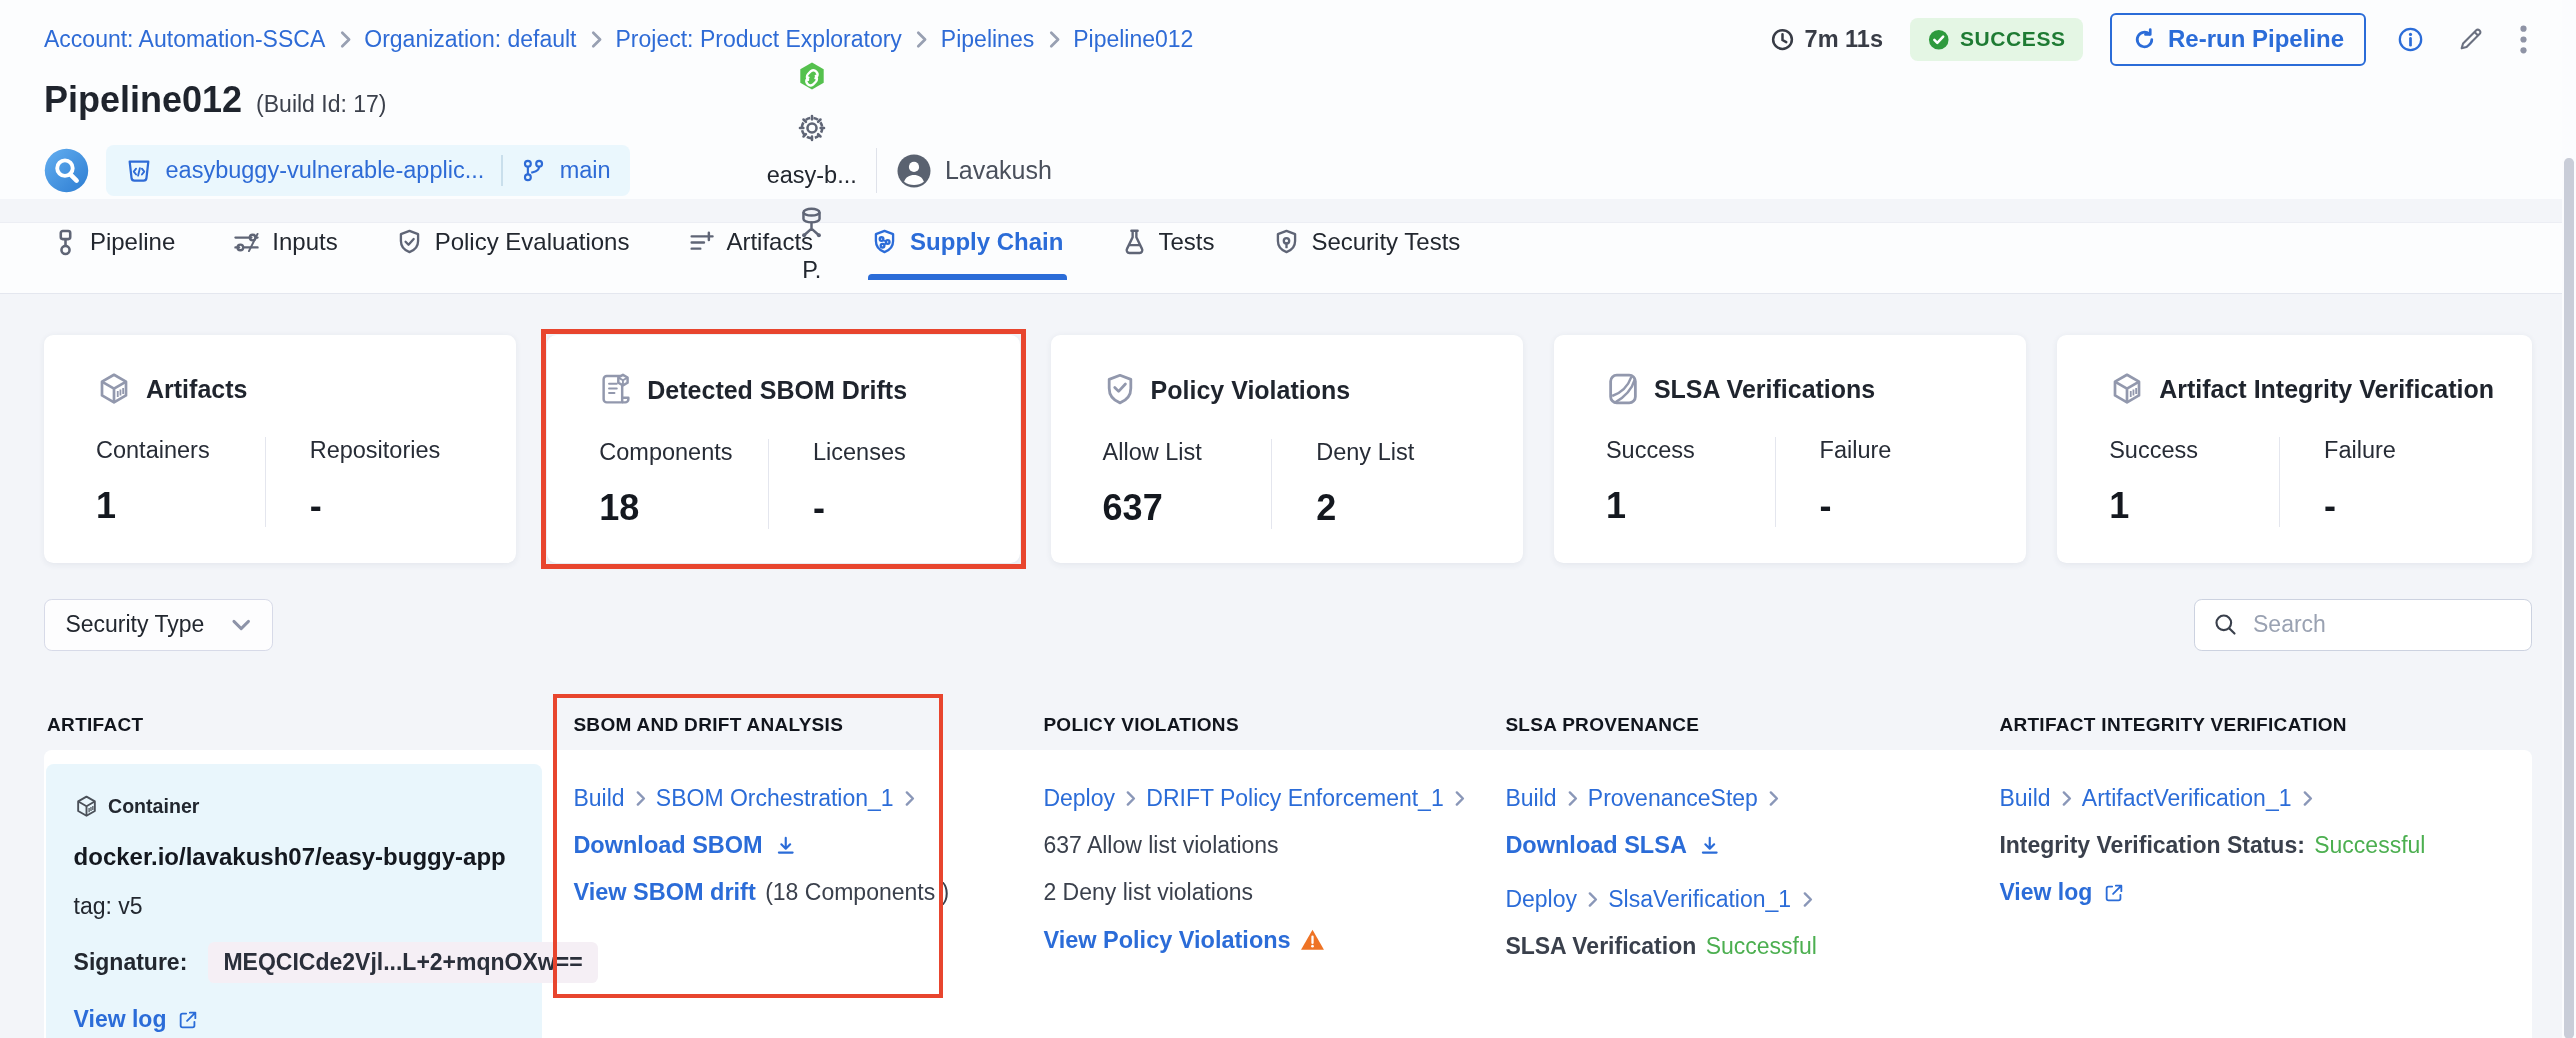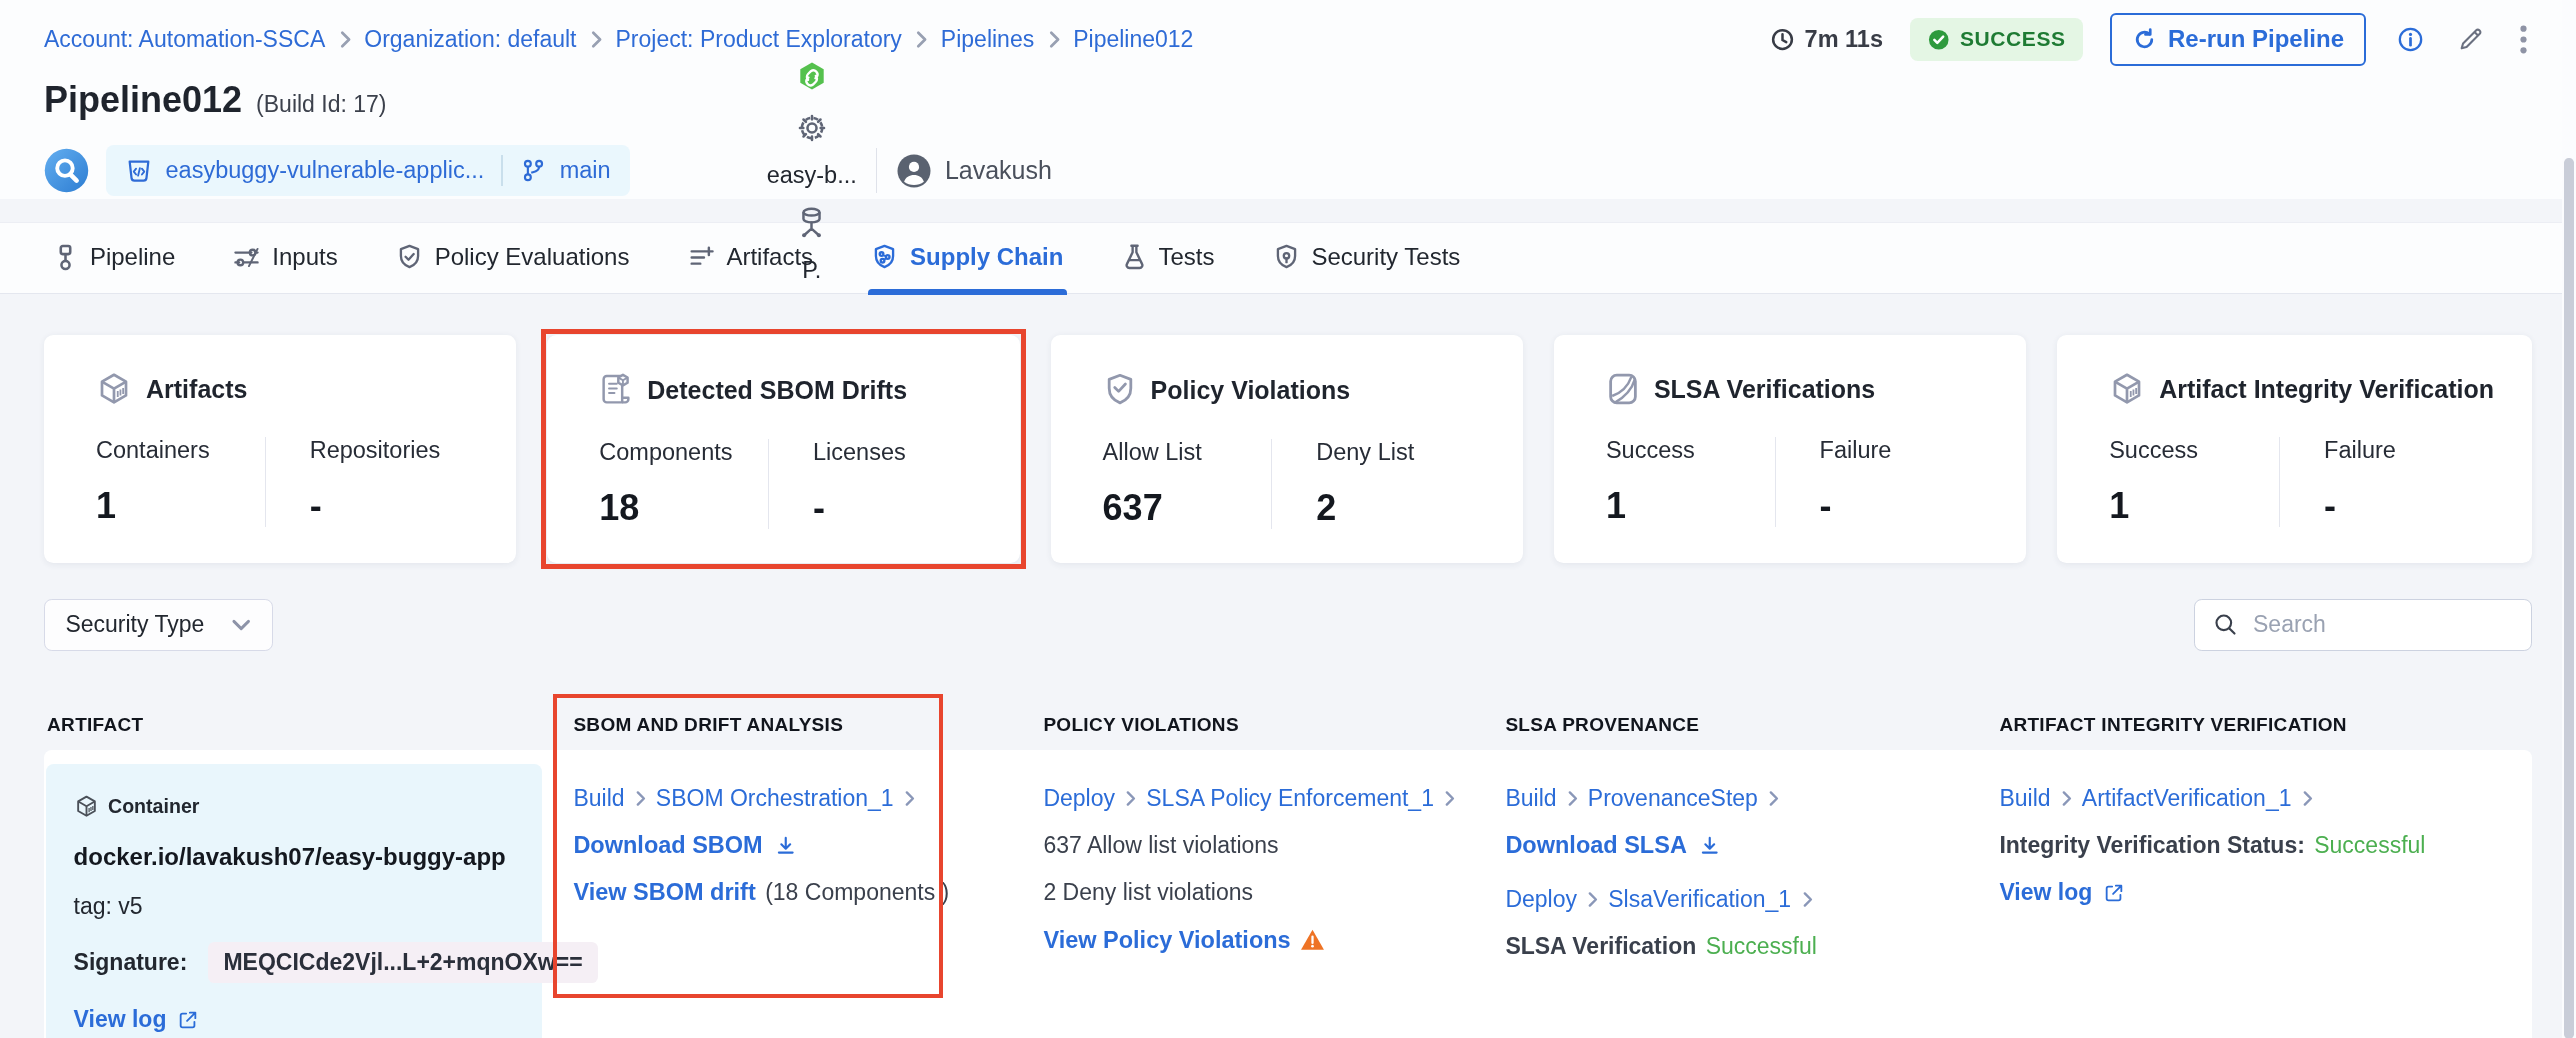--- a/index.html
+++ b/index.html
@@ -38,21 +38,21 @@
   .repo-pill { display:flex; align-items:center; gap:12.5px; background:#eaf7fd; border-radius:7.8px; padding:10.2px 19px; }
   .repo-pill .txt { color:#2e6bd6; font-size:23.5px; font-weight:500; }
   .pill-div { width:1.6px; height:31px; background:#c9dfec; margin:0 4.7px; }
   .trigger-group { display:flex; align-items:center; gap:17px; margin-left:137px;flex-direction:column; }
   .meta-dark { font-size:23.5px; color:#22272f; }
   .v-div { width:1.6px; height:45px; background:#dfe2ea; margin:0 19px; }
   .user-group { display:flex; align-items:center; gap:12.5px; }
   .user-name { font-size:25px; color:#4a505c; }
 
   
-  .tabbar { display:flex; align-items:flex-end; gap:52px; padding:0 44px 0 50px; margin-top:23.5px;
+  .tabbar { display:flex; align-items:flex-end; gap:52px; padding:0 44px 15px 50px; margin-top:23.5px;
             background:#fcfdfe; border-top:1.6px solid #eceef4; border-bottom:1.6px solid #e4e7ef; height:72px; }
   .tab { display:flex; align-items:center; gap:11.8px; padding:17px 3.1px 22px 3.1px; position:relative; cursor:pointer; }
   .tab .lbl { font-size:24px; font-weight:500; color:#22272f; white-space:nowrap; }
   .tab svg { stroke:#5f6576; }
   .tab.active .lbl { color:#2b6cd8; font-weight:600; }
   .tab.active svg { stroke:#2b6cd8; }
   .tab.active::after { content:""; position:absolute; left:0; right:0; bottom:-1.6px; height:5.5px;
                        background:#2b6cd8; border-radius:3.9px 3.9px 0 0; }
 
   
@@ -555,21 +555,21 @@
     </div>
 
     <div class="cell">
       <div class="line">
         <a class="stage-link">Deploy</a>
         <span>
             <svg width="12.5" height="17" viewBox="0 0 10 14">
               <path d="M3 2l5 5-5 5" fill="none" stroke="#8a97b8" stroke-width="2" stroke-linecap="round" stroke-linejoin="round"></path>
             </svg>
           </span>
-        <a class="stage-link">SLSA Policy Enforcement_1</a>
+        <a class="stage-link">DRIFT Policy Enforcement_1</a>
         <span>
             <svg width="12.5" height="17" viewBox="0 0 10 14">
               <path d="M3 2l5 5-5 5" fill="none" stroke="#8a97b8" stroke-width="2" stroke-linecap="round" stroke-linejoin="round"></path>
             </svg>
           </span>
       </div>
       <div class="line">
           <span class="plain-text">637 Allow list violations</span>
         </div>
       <div class="line">

